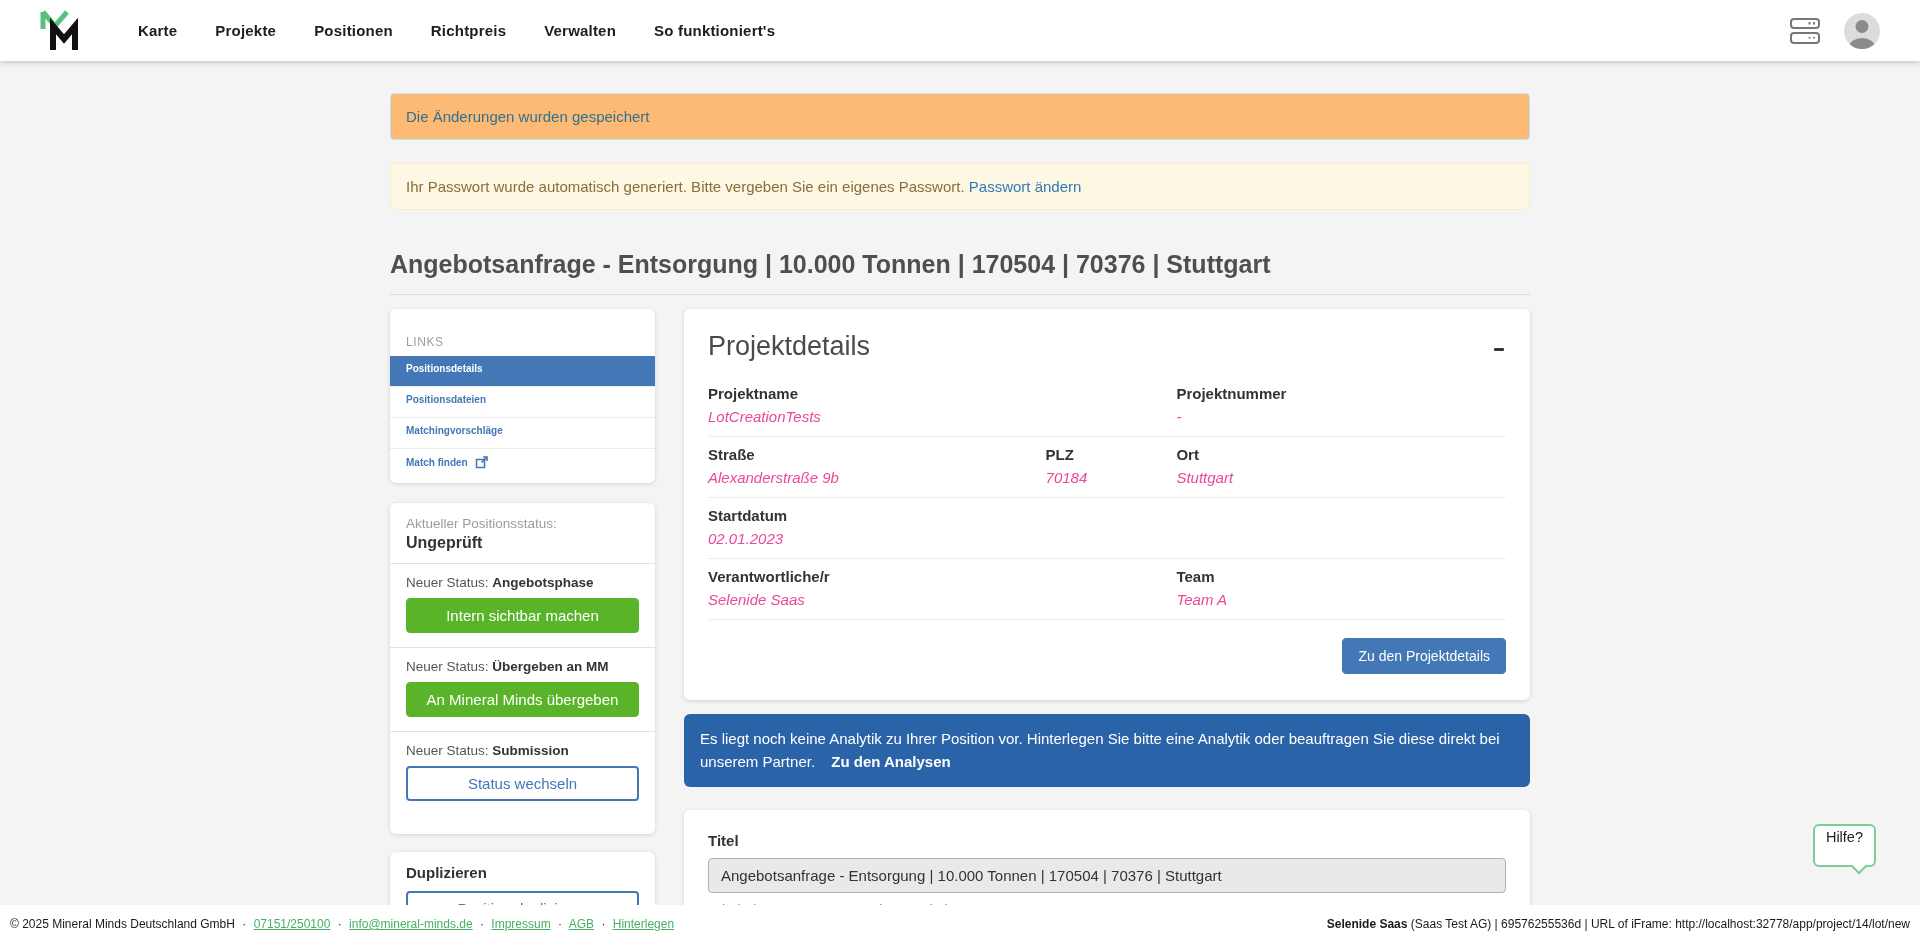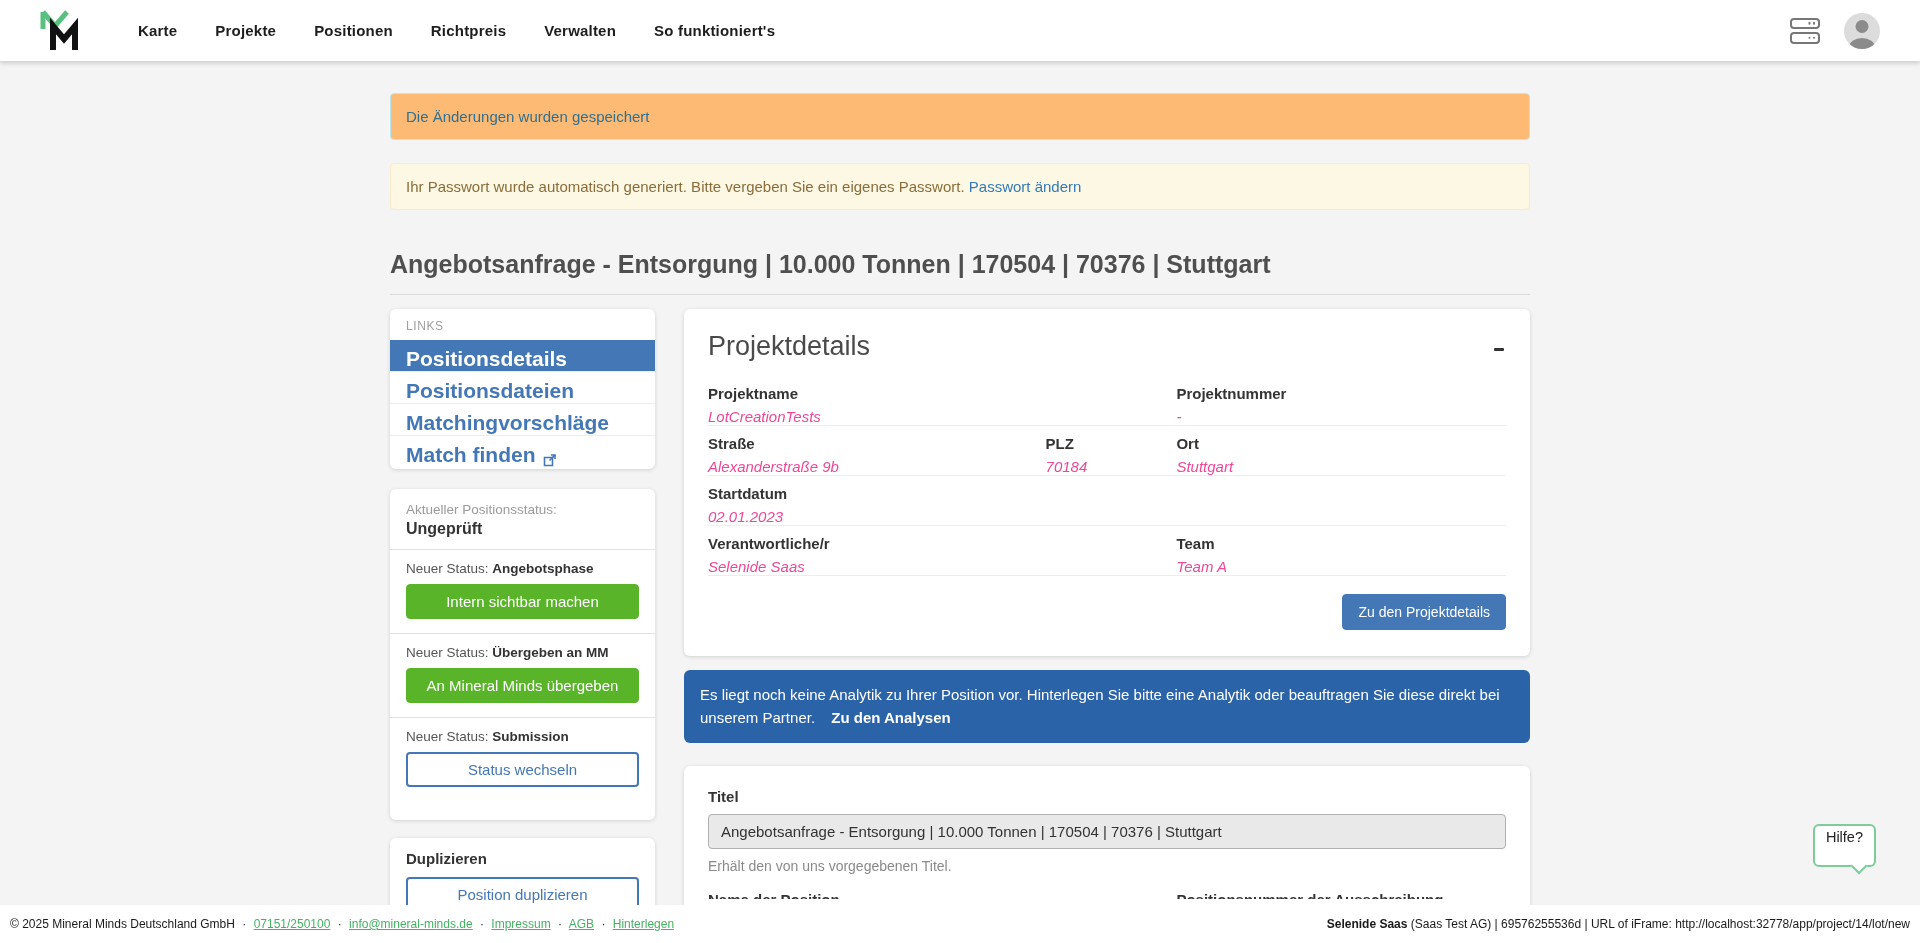--- a/index.html
+++ b/index.html
@@ -41,24 +41,24 @@
   .page-title { font-size:25px; font-weight:700; color:#4f4f4f; margin:0; padding-bottom:15px; border-bottom:1px solid #dcdcdc; }
 
   .columns { display:flex; gap:29px; align-items:flex-start; margin-top:14px; }
   .sidebar { width:265px; flex:none; }
   .main-col { flex:1; min-width:0; }
 
   .card { background:#fff; border-radius:6px; box-shadow:0 1px 4px rgba(0,0,0,.14); }
 
   
   .links-card { margin-bottom:20px; padding-bottom:2px; overflow:hidden; }
-  .links-header { padding:10px 16px 7px; font-size:12px; color:#9e9e9e; letter-spacing:.6px; }
+  .links-header { padding:26px 16px 7px; font-size:12px; color:#9e9e9e; letter-spacing:.6px; }
   .link-item {
-    padding:7px 16px 0; font-size:21px; font-weight:700; color:#4377b6;
-    border-top:1px solid #ececec; cursor:pointer; display:flex; align-items:flex-end; gap:7px;
+    padding:7px 16px 12px; font-size:10px; font-weight:700; color:#4377b6;
+    border-top:1px solid #ececec; cursor:pointer; display:flex; align-items:center; gap:7px;
   }
   .link-item.active { background:#4377b6; color:#fff; border-top-color:#4377b6; }
   .ext-icon { width:13px; height:13px; display:inline-block; }
 
   
   .status-card { margin-bottom:18px; padding:13px 16px 16px; }
   .status-muted { color:#9b9b9b; font-size:13.5px; }
   .status-current { font-weight:700; font-size:16px; color:#333; margin:3px 0 11px; }
   .divider { height:1px; background:#e2e2e2; margin:0 -16px; }
   .new-status { font-size:13.5px; color:#555; margin:11px 0 8px; }
@@ -70,21 +70,21 @@
   
   .small-card { margin-bottom:16px; padding:12px 16px 16px; }
   .small-card-title { font-weight:700; font-size:15px; color:#333; margin-bottom:10px; }
 
   
   .project-card { padding:22px 24px 26px; }
   .project-head { display:flex; justify-content:space-between; align-items:flex-start; margin-bottom:14px; }
   .project-title { font-size:27px; font-weight:400; color:#4a4a4a; }
   .collapse-btn { width:22px; height:22px; cursor:pointer; position:relative; margin-top:8px; }
   .collapse-btn::after { content:""; position:absolute; top:9px; right:2px; width:10px; height:3px; background:#333; border-radius:1px; }
-  .field-row { display:flex; padding:9px 0 0; border-bottom:1px solid #ededed; }
+  .field-row { display:flex; padding:9px 0 11px; border-bottom:1px solid #ededed; }
   .fcol { padding-right:10px; }
   .fcol .flabel { font-weight:700; font-size:15px; color:#333; margin-bottom:6px; }
   .fcol .fvalue { font-size:15px; color:#ec4899;font-style:italic; }
   .w-left  { width:58.7%; }
   .w-right { width:41.3%; }
   .w-a { width:42.3%; } .w-b { width:16.4%; } .w-c { width:41.3%; }
   .project-actions { display:flex; justify-content:flex-end; padding-top:18px; }
   .btn-blue { background:#4377b6; border:1px solid #4377b6; color:#fff; font-size:14px; padding:9px 15px; border-radius:4px; cursor:pointer; font-family:inherit; }
 
   

